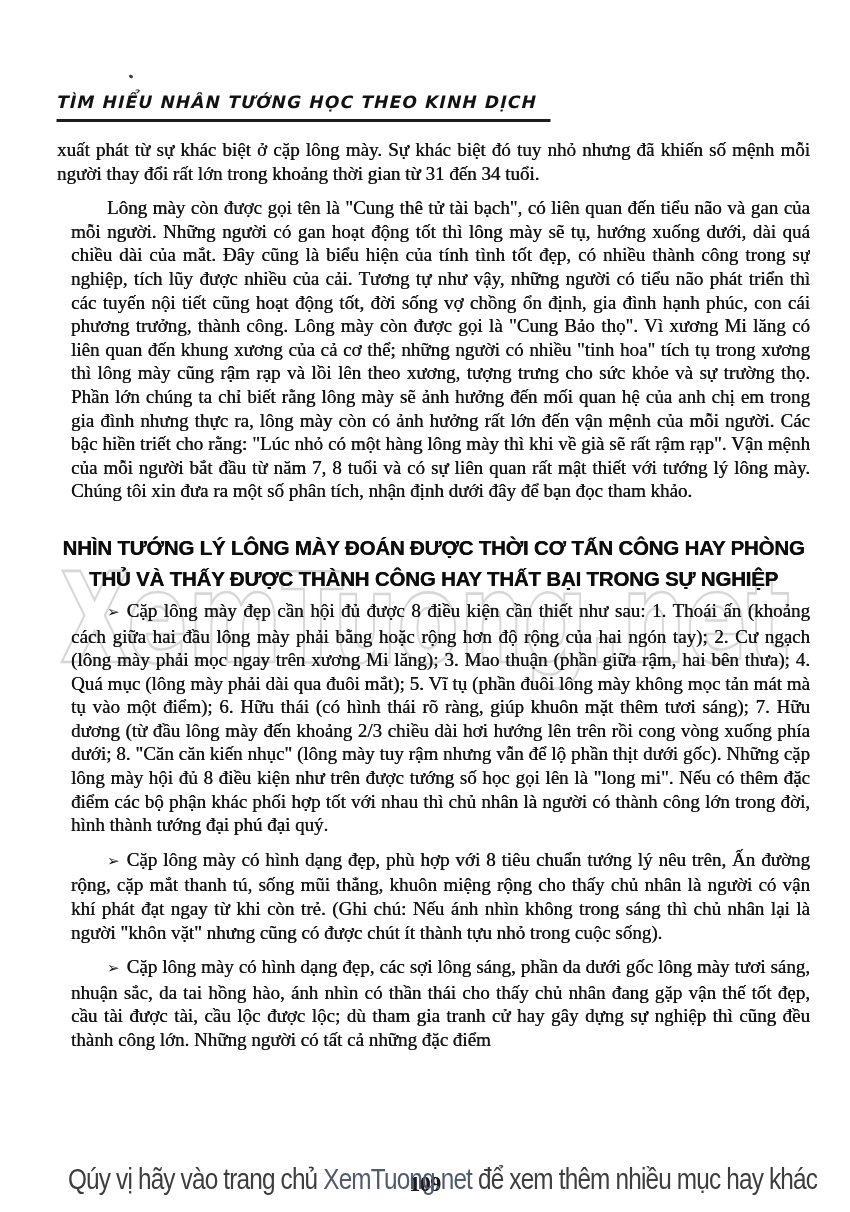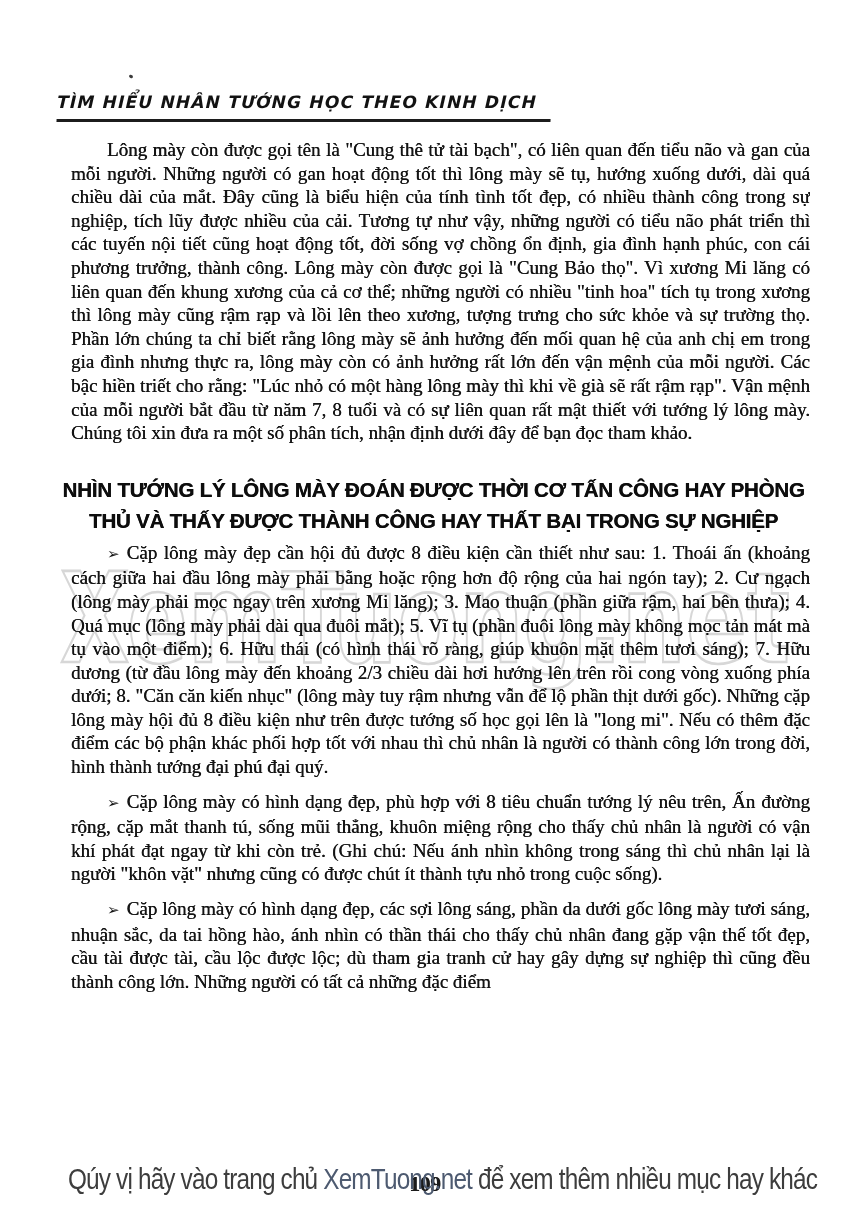--- a/index.html
+++ b/index.html
@@ -88,20 +88,21 @@
   </div>
 
   <div class="watermark">
     <svg width="746" height="172" viewBox="0 0 746 172">
       <text x="373" y="126" text-anchor="middle" font-family="DejaVu Sans, sans-serif" font-weight="bold" font-size="124" fill="none" stroke="#d7d7d7" stroke-width="2.6" textLength="730" lengthAdjust="spacingAndGlyphs">XemTuong.net</text>
     </svg>
   </div>
 
   <div class="body-text">
 
+    <p class="para"><span>xuất phát từ sự khác biệt ở cặp lông mày. Sự khác biệt đó tuy nhỏ nhưng đã khiến số mệnh mỗi người thay đổi rất lớn trong khoảng thời gian từ 31 đến 34 tuổi.</span></p>
 
     <p class="para indent"><span>Lông mày còn được gọi tên là "Cung thê tử tài bạch", có liên quan đến tiểu não và gan của mỗi người. Những người có gan hoạt động tốt thì lông mày sẽ tụ, hướng xuống dưới, dài quá chiều dài của mắt. Đây cũng là biểu hiện của tính tình tốt đẹp, có nhiều thành công trong sự nghiệp, tích lũy được nhiều của cải. Tương tự như vậy, những người có tiểu não phát triển thì các tuyến nội tiết cũng hoạt động tốt, đời sống vợ chồng ổn định, gia đình hạnh phúc, con cái phương trưởng, thành công. Lông mày còn được gọi là "Cung Bảo thọ". Vì xương Mi lăng có liên quan đến khung xương của cả cơ thể; những người có nhiều "tinh hoa" tích tụ trong xương thì lông mày cũng rậm rạp và lồi lên theo xương, tượng trưng cho sức khỏe và sự trường thọ. Phần lớn chúng ta chỉ biết rằng lông mày sẽ ảnh hưởng đến mối quan hệ của anh chị em trong gia đình nhưng thực ra, lông mày còn có ảnh hưởng rất lớn đến vận mệnh của mỗi người. Các bậc hiền triết cho rằng: "Lúc nhỏ có một hàng lông mày thì khi về già sẽ rất rậm rạp". Vận mệnh của mỗi người bắt đầu từ năm 7, 8 tuổi và có sự liên quan rất mật thiết với tướng lý lông mày. Chúng tôi xin đưa ra một số phân tích, nhận định dưới đây để bạn đọc tham khảo.</span></p>
 
     <h2 class="section-heading">NHÌN TƯỚNG LÝ LÔNG MÀY ĐOÁN ĐƯỢC THỜI CƠ TẤN CÔNG HAY PHÒNG THỦ VÀ THẤY ĐƯỢC THÀNH CÔNG HAY THẤT BẠI TRONG SỰ NGHIỆP</h2>
 
     <p class="para indent"><span class="bullet">➢</span><span>Cặp lông mày đẹp cần hội đủ được 8 điều kiện cần thiết như sau: 1. Thoái ấn (khoảng cách giữa hai đầu lông mày phải bằng hoặc rộng hơn độ rộng của hai ngón tay); 2. Cư ngạch (lông mày phải mọc ngay trên xương Mi lăng); 3. Mao thuận (phần giữa rậm, hai bên thưa); 4. Quá mục (lông mày phải dài qua đuôi mắt); 5. Vĩ tụ (phần đuôi lông mày không mọc tản mát mà tụ vào một điểm); 6. Hữu thái (có hình thái rõ ràng, giúp khuôn mặt thêm tươi sáng); 7. Hữu dương (từ đầu lông mày đến khoảng 2/3 chiều dài hơi hướng lên trên rồi cong vòng xuống phía dưới; 8. "Căn căn kiến nhục" (lông mày tuy rậm nhưng vẫn để lộ phần thịt dưới gốc). Những cặp lông mày hội đủ 8 điều kiện như trên được tướng số học gọi lên là "long mi". Nếu có thêm đặc điểm các bộ phận khác phối hợp tốt với nhau thì chủ nhân là người có thành công lớn trong đời, hình thành tướng đại phú đại quý.</span></p>
 
     <p class="para indent"><span class="bullet">➢</span><span>Cặp lông mày có hình dạng đẹp, phù hợp với 8 tiêu chuẩn tướng lý nêu trên, Ấn đường rộng, cặp mắt thanh tú, sống mũi thẳng, khuôn miệng rộng cho thấy chủ nhân là người có vận khí phát đạt ngay từ khi còn trẻ. (Ghi chú: Nếu ánh nhìn không trong sáng thì chủ nhân lại là người "khôn vặt" nhưng cũng có được chút ít thành tựu nhỏ trong cuộc sống).</span></p>
 
     <p class="para indent"><span class="bullet">➢</span><span>Cặp lông mày có hình dạng đẹp, các sợi lông sáng, phần da dưới gốc lông mày tươi sáng, nhuận sắc, da tai hồng hào, ánh nhìn có thần thái cho thấy chủ nhân đang gặp vận thế tốt đẹp, cầu tài được tài, cầu lộc được lộc; dù tham gia tranh cử hay gây dựng sự nghiệp thì cũng đều thành công lớn. Những người có tất cả những đặc điểm</span></p>

